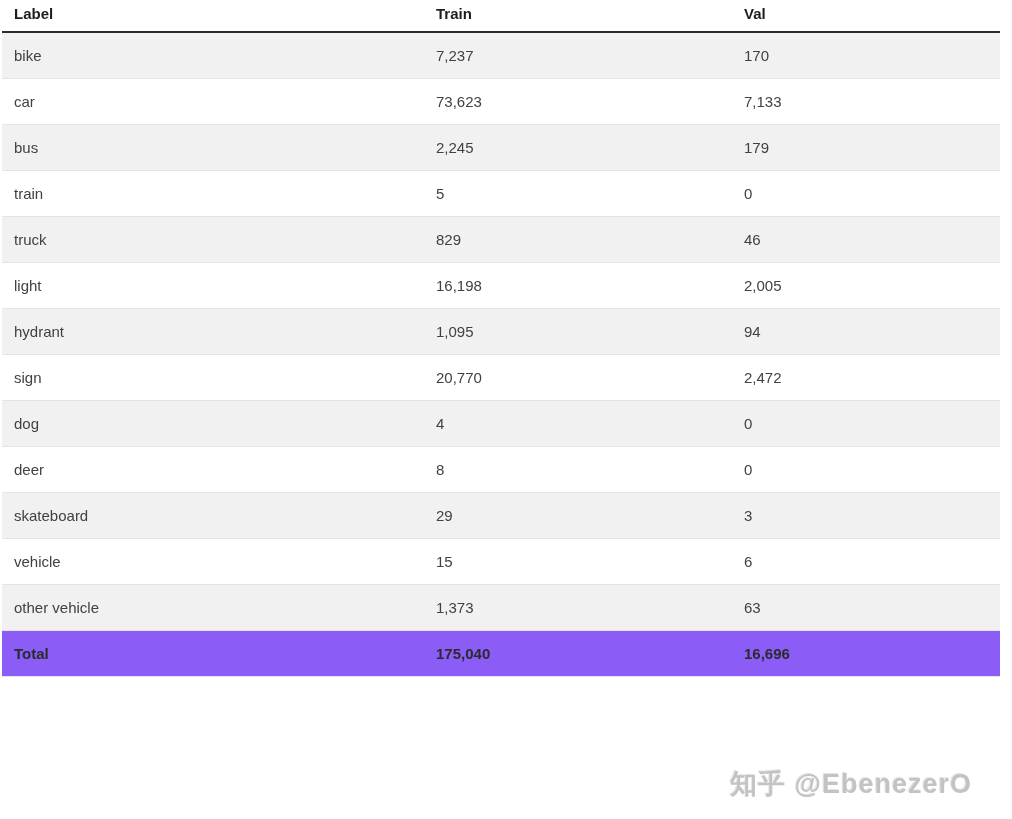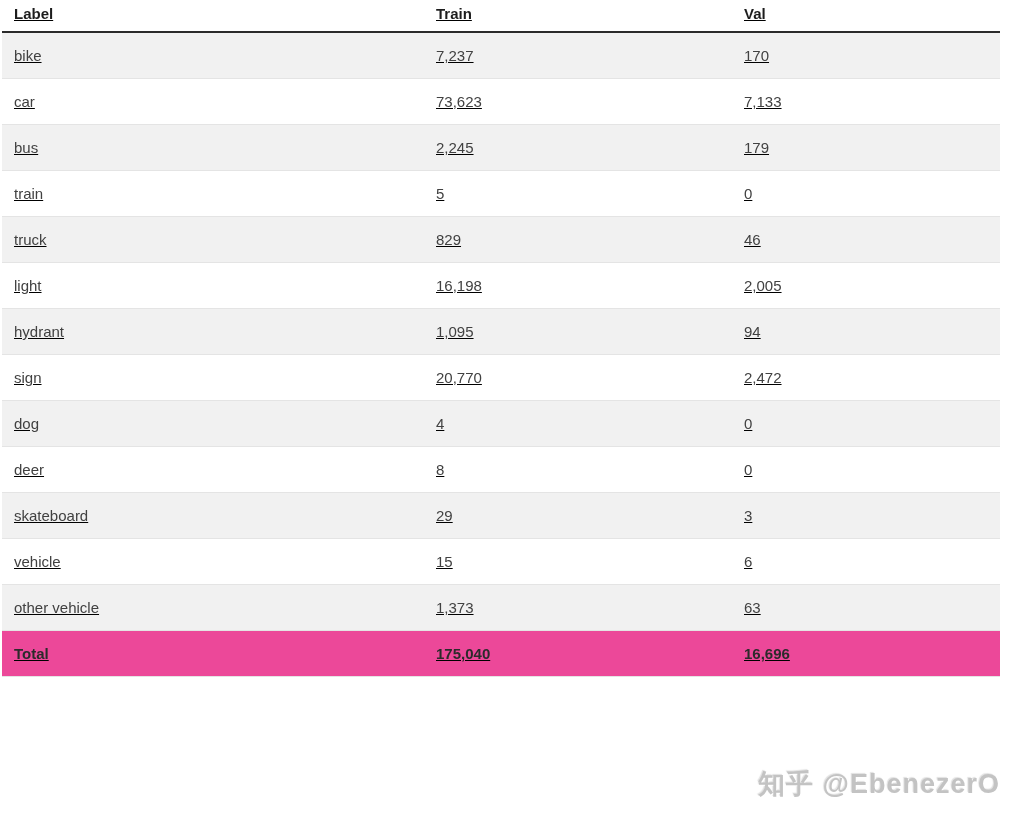--- a/index.html
+++ b/index.html
@@ -9,21 +9,20 @@
     font-family: "Liberation Sans", sans-serif;
   }
   body {
     width: 1012px;
     height: 819px;
     position: relative;
     overflow: hidden;
   }
   .table-wrap {
     padding: 0 12px 0 2px;
-    text-decoration: underline;
   }
   table.stats {
     width: 100%;
     table-layout: fixed;
     border-collapse: collapse;
   }
   col.c-label { width: 422px; }
   col.c-train { width: 308px; }
   col.c-val   { width: auto; }
 
@@ -42,29 +41,29 @@
     color: #414141;
     padding: 14px 12px;
     border-bottom: 1px solid #e4e4e4;
     overflow: hidden;
     white-space: nowrap;
   }
   table.stats tbody tr:nth-child(odd) {
     background: #f1f1f1;
   }
   table.stats tfoot tr {
-    background: #ec4899;
+    background: #8b5cf6;
   }
   table.stats tfoot td {
     font-weight: bold;
     color: #2b2b2b;
   }
   .watermark {
     position: absolute;
-    right: 12px;
+    right: 40px;
     bottom: 17px;
     font-size: 27px;
     font-weight: bold;
     letter-spacing: 1px;
     color: #c3c3c3;
     text-shadow: 1px 1px 0 #ffffff, -1px -1px 1px rgba(0,0,0,0.12);
     pointer-events: none;
     white-space: nowrap;
   }
 </style>

